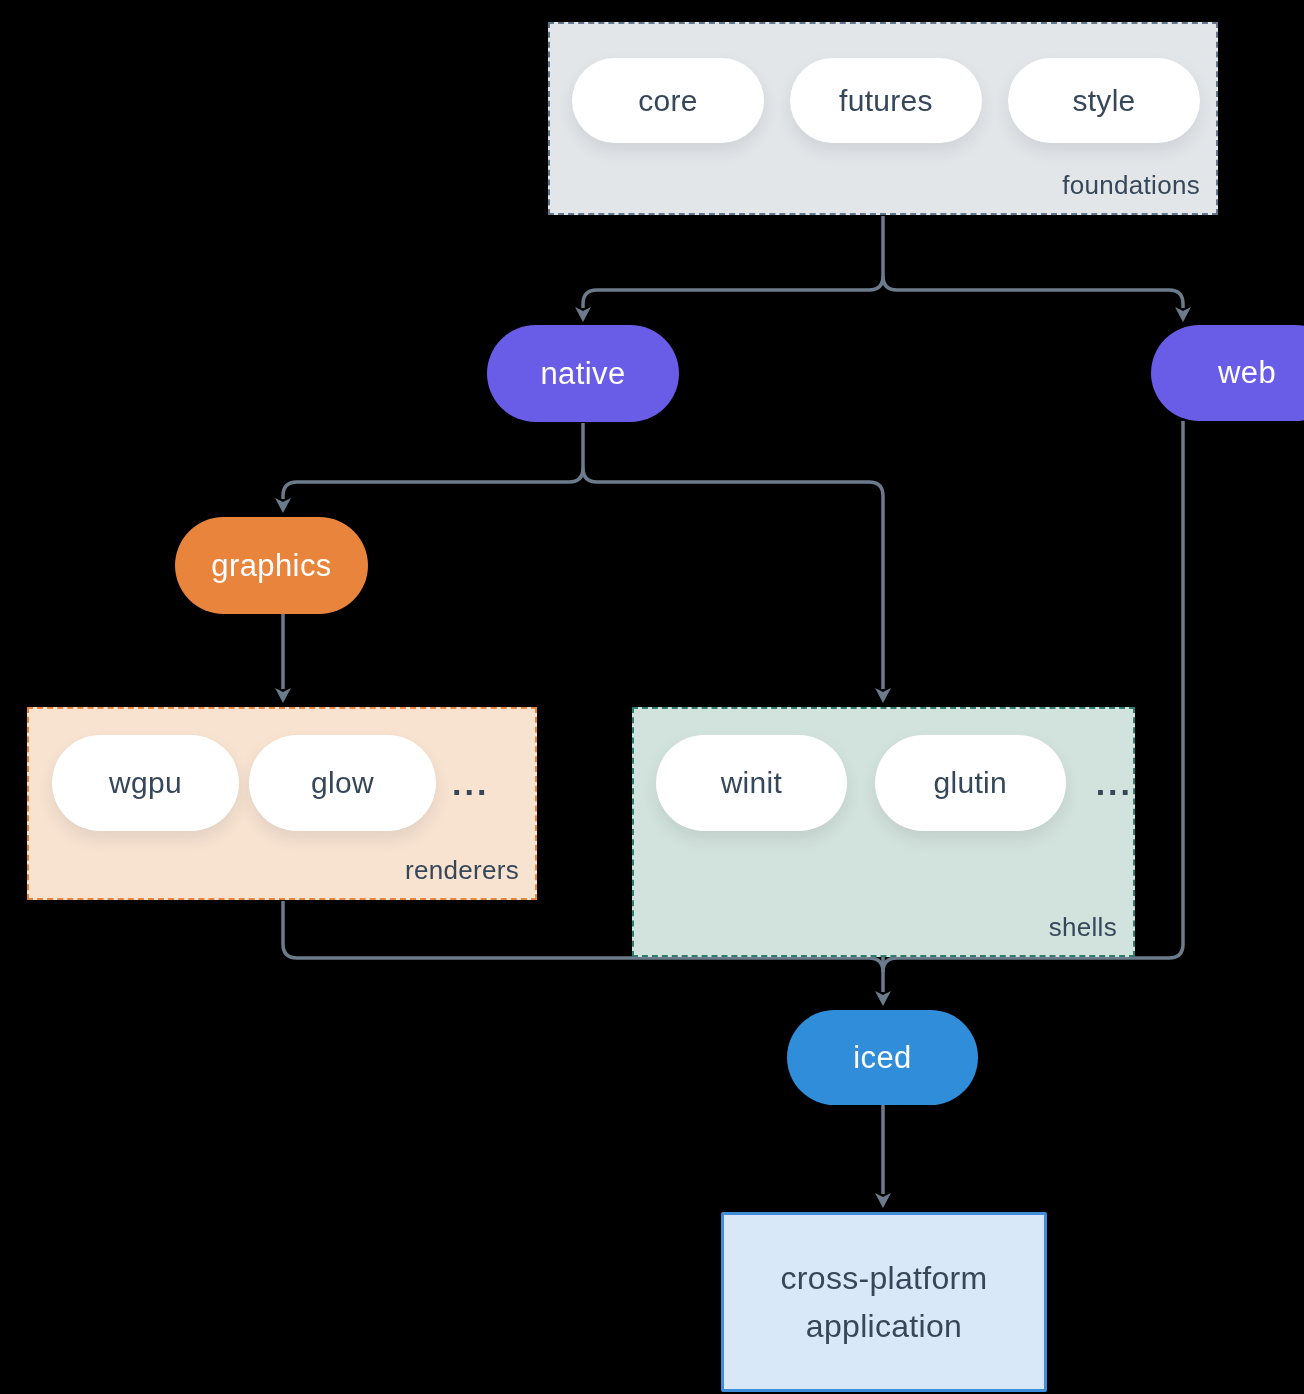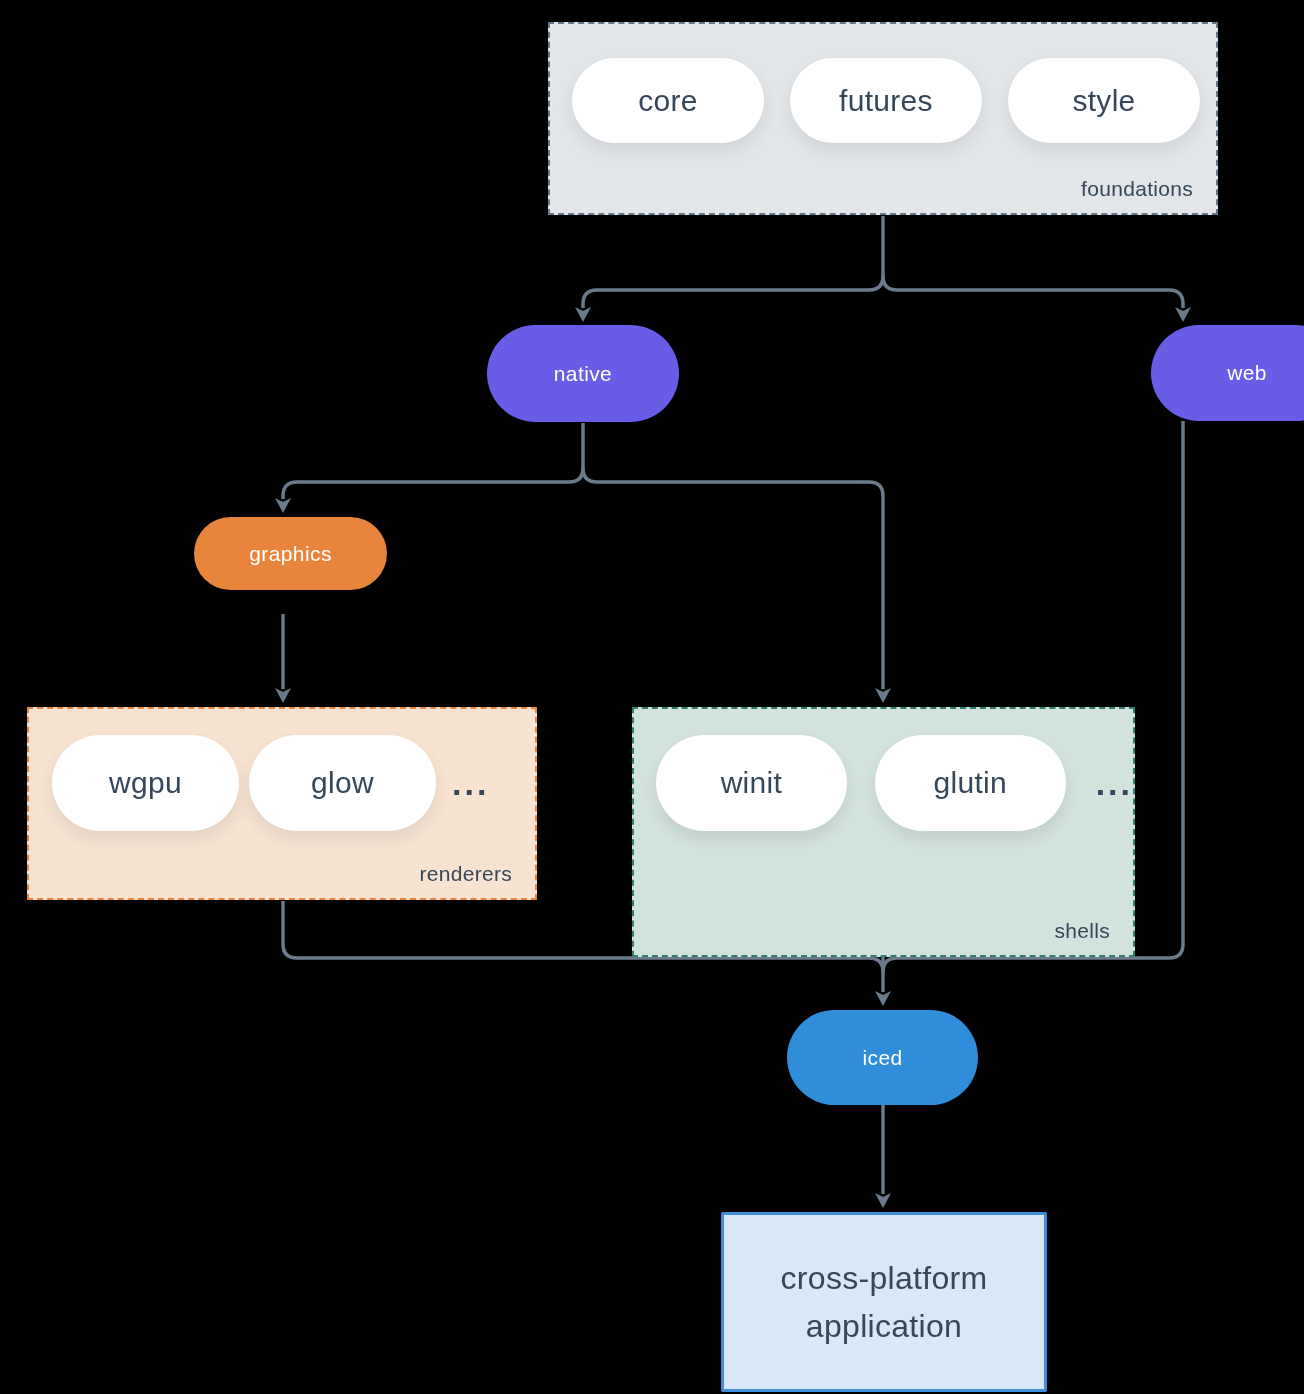--- a/index.html
+++ b/index.html
@@ -19,22 +19,22 @@
     border:2px dashed var(--connector);
   }
   .group .row{display:flex;align-items:flex-start;}
   .pill{
     display:flex;align-items:center;justify-content:center;
     border-radius:999px;background:var(--pill-white);
     color:var(--text-dark);font-size:30px;letter-spacing:0.3px;
     box-shadow:0 8px 16px rgba(50,50,60,0.10);
   }
   .group-label{
-    position:absolute;right:23px;bottom:12px;
-    font-size:21px;color:var(--text-dark);letter-spacing:0.3px;
+    position:absolute;right:16px;bottom:12px;
+    font-size:26px;color:var(--text-dark);letter-spacing:0.3px;
   }
   .ellipsis{
     font-size:34px;color:var(--text-dark);letter-spacing:3px;
     line-height:96px;font-weight:bold;
   }
 
   .group-foundations{
     left:548px;top:22px;width:670px;height:193px;
     background:var(--foundations-fill);border-color:var(--foundations-border);
   }
@@ -53,25 +53,25 @@
     left:632px;top:707px;width:503px;height:250px;
     background:var(--shells-fill);border-color:var(--shells-border);
   }
   .group-shells .row{padding:26px 0 0 22px;gap:28px;}
   .group-shells .pill{width:195px;height:96px;}
   .group-shells .ellipsis{margin-left:2px;}
 
   .node{
     position:absolute;display:flex;align-items:center;justify-content:center;
     border-radius:999px;color:var(--text-light);
-    font-size:21px;letter-spacing:0.4px;
+    font-size:31px;letter-spacing:0.4px;
   }
   .node-native{left:487px;top:325px;width:192px;height:97px;background:var(--node-purple);}
   .node-web{left:1151px;top:325px;width:192px;height:96px;background:var(--node-purple);}
-  .node-graphics{left:194px;top:517px;width:193px;height:73px;background:var(--node-orange);}
+  .node-graphics{left:175px;top:517px;width:193px;height:97px;background:var(--node-orange);}
   .node-iced{left:787px;top:1010px;width:191px;height:95px;background:var(--node-blue);}
 
   .app-box{
     position:absolute;left:721px;top:1212px;width:326px;height:180px;
     box-sizing:border-box;background:var(--app-fill);
     border:3px solid var(--app-border);border-radius:2px;
     display:flex;flex-direction:column;align-items:center;justify-content:center;
     font-size:32px;line-height:48px;color:var(--text-dark);letter-spacing:0.3px;
   }
 </style>

